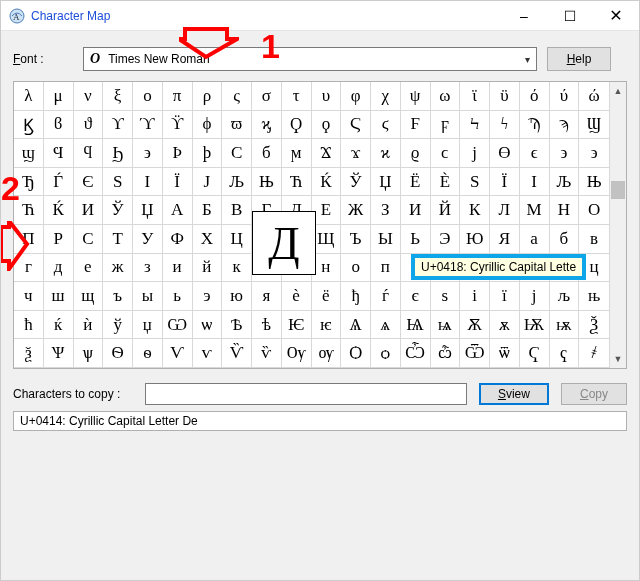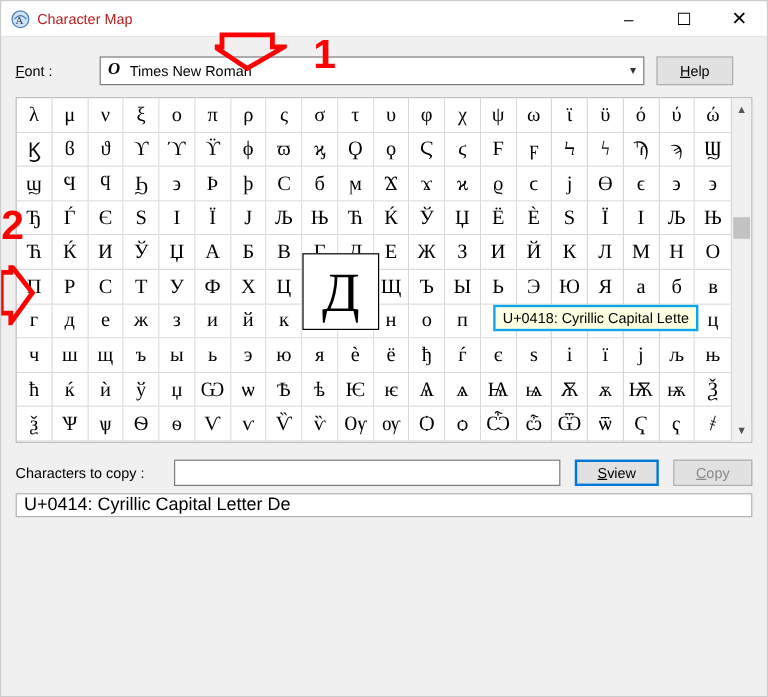--- a/index.html
+++ b/index.html
@@ -18,21 +18,21 @@
     height:30px;
     background:#fff;
     display:flex; align-items:center;
     padding-left:8px;
     border-bottom:1px solid #e5e5e5;
   }
   .titlebar .appicon {
     width:16px; height:16px; margin-right:6px;
     display:inline-flex; align-items:center; justify-content:center;
   }
-  .titlebar .title { font-size:12px; color:#b91c1c; flex:0 0 auto; }
+  .titlebar .title { font-size:12px; color:#1d4ed8; flex:0 0 auto; }
   .titlebar .spacer { flex:1; }
   .winbtn {
     width:46px; height:30px;
     display:flex; align-items:center; justify-content:center;
     font-size:14px; color:#000;
   }
   .winbtn.close { font-size:16px; }
 
   
   .client { position:relative; padding:10px 12px 8px 12px; }
@@ -107,41 +107,41 @@
 
   .advrow { display:flex; align-items:center; gap:6px; margin-top:10px; }
   .advrow .chk {
     width:13px; height:13px; border:1px solid #333; background:#fff;
   }
 
   .statusbar {
     margin-top:6px;
     border:1px solid #b0b0b0; background:#fff;
     height:20px; display:flex; align-items:center; padding:0 6px;
-    font-size:15px;
+    font-size:12px;
   }
 
   
   .enlarged {
     position:absolute;
     width:64px; height:64px;
     border:1px solid #000;
     background:#fff;
     display:flex; align-items:center; justify-content:center;
     font-family:"Times New Roman", serif;
     font-size:46px;
     left:251px; top:210px;
     z-index:5;
   }
   
   .tooltip {
     position:absolute;
     left:410px; top:253px;
     background:#ffffe1;
-    border:2px solid #0ea5e9;
+    border:4px solid #0ea5e9;
     padding:2px 6px;
     font-size:12px;
     white-space:nowrap;
     z-index:6;
     max-width:230px; overflow:hidden;
   }
 
   
   .anno { position:absolute; z-index:20; pointer-events:none; color:#f00; font-family:Arial, sans-serif; font-weight:bold; }
   .anno1-arrow { left:178px; top:24px; }

